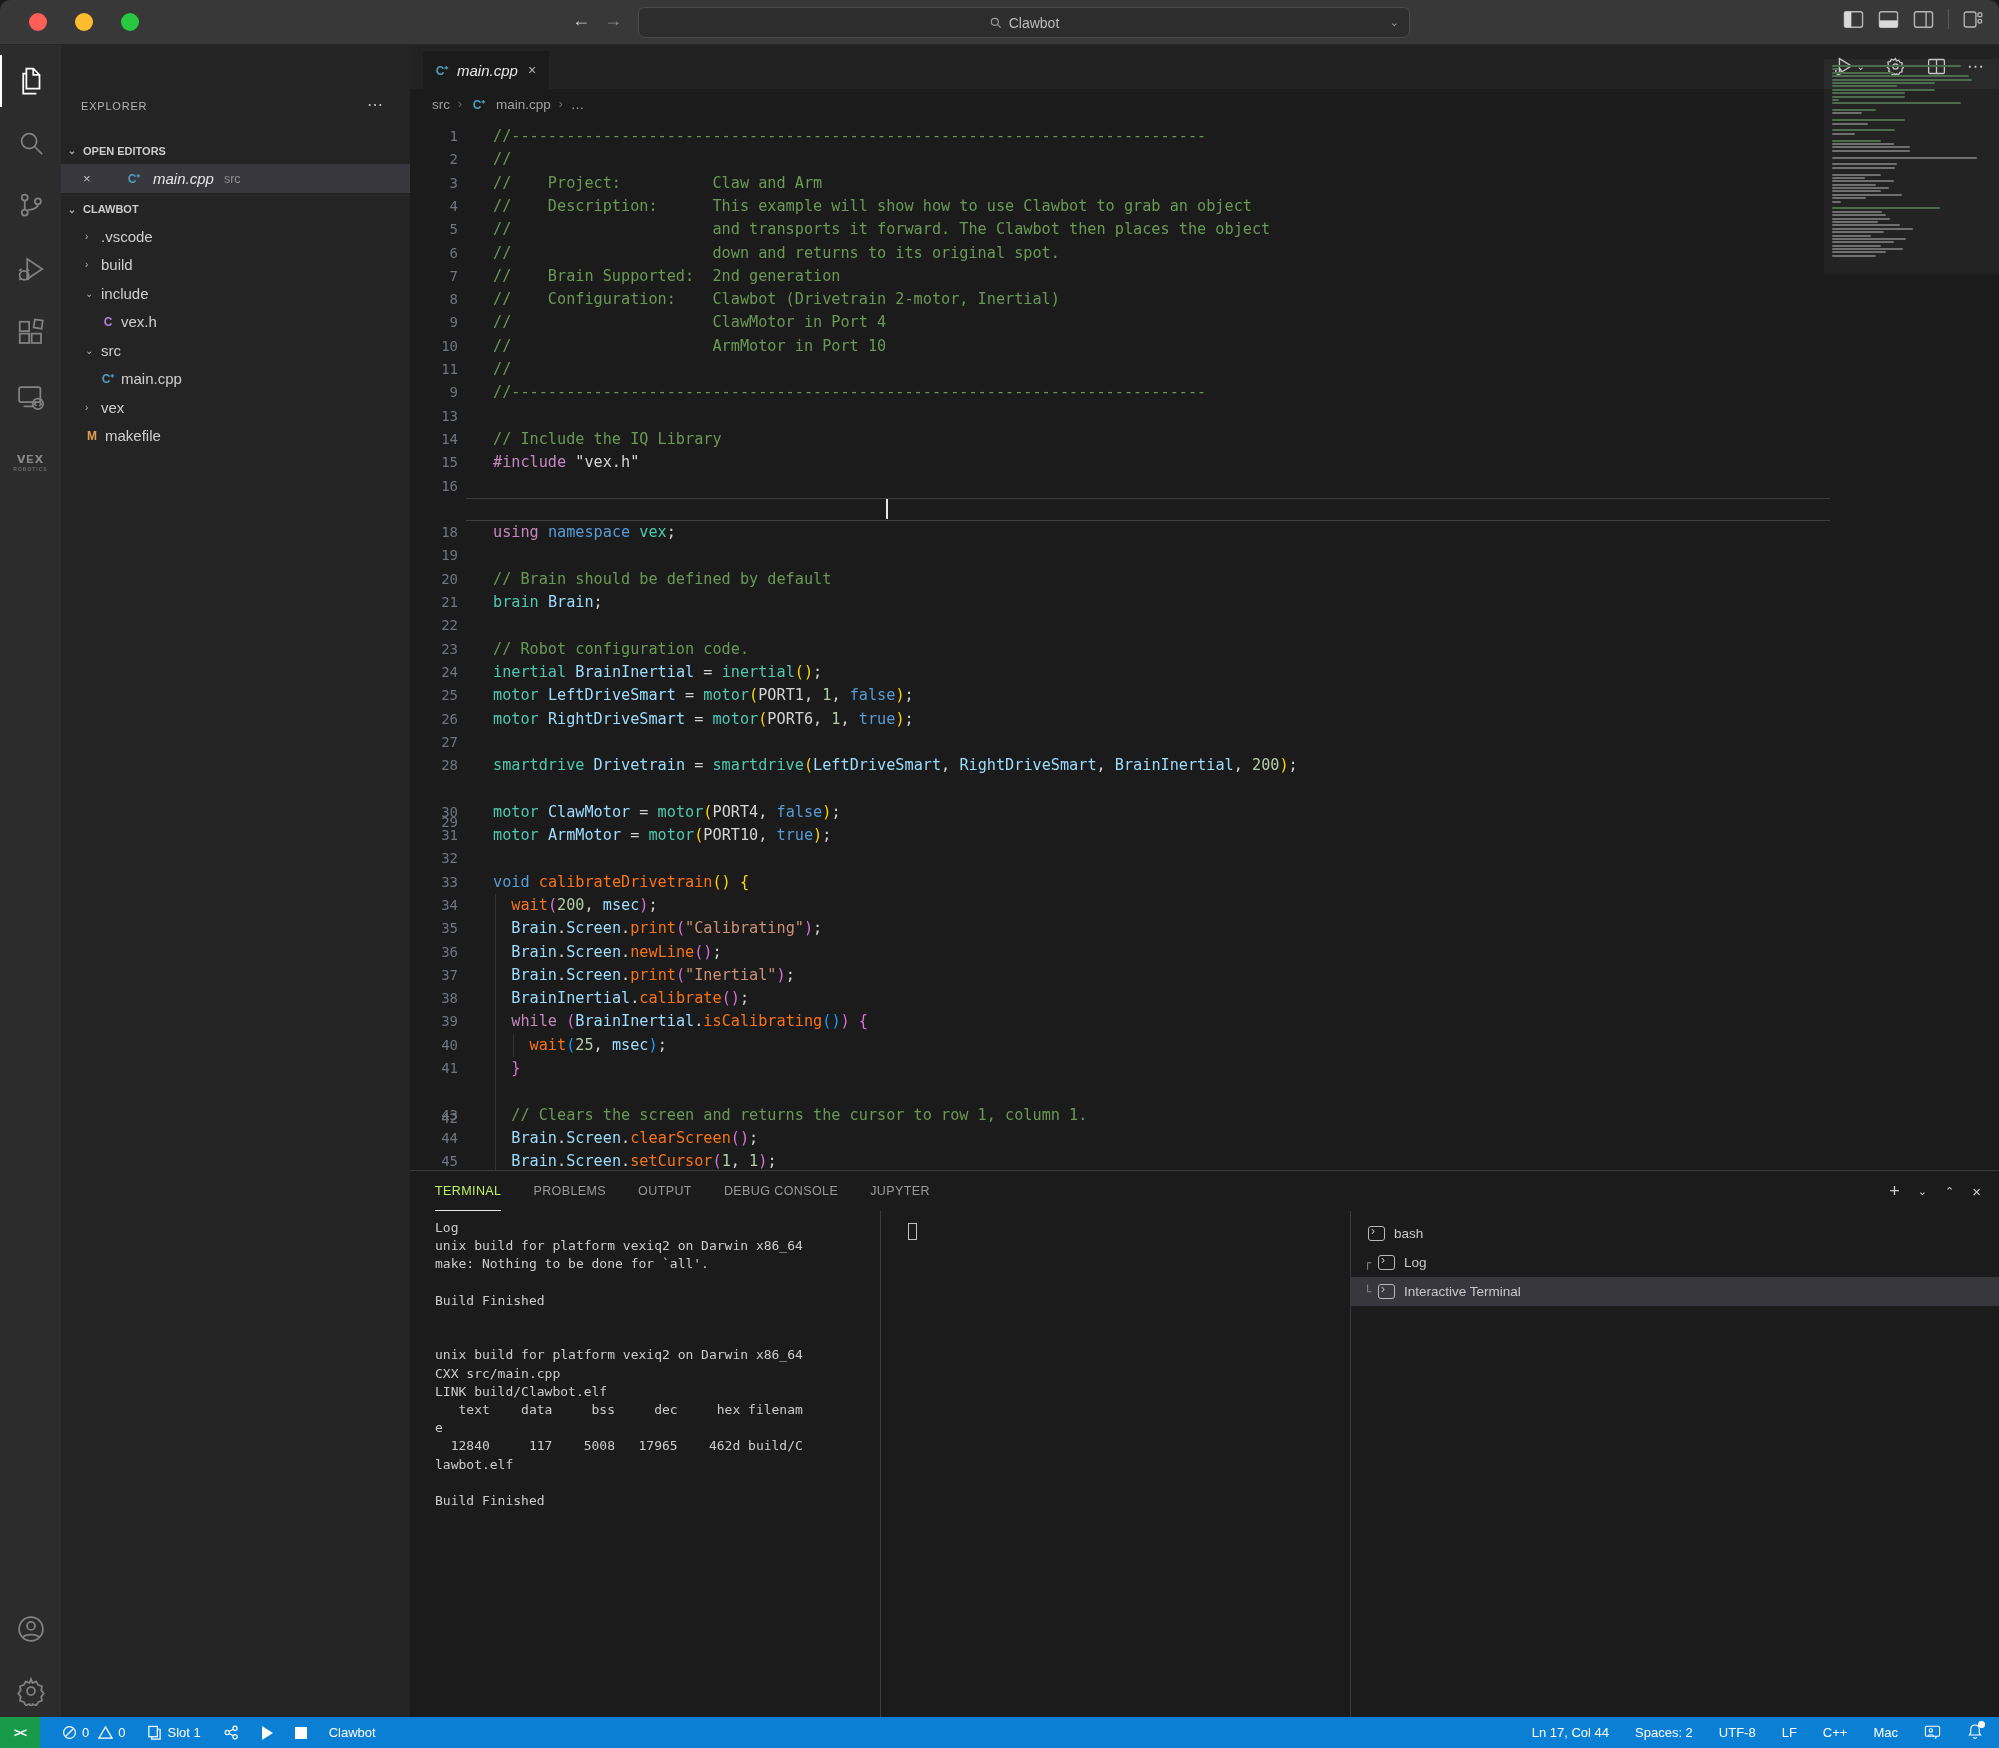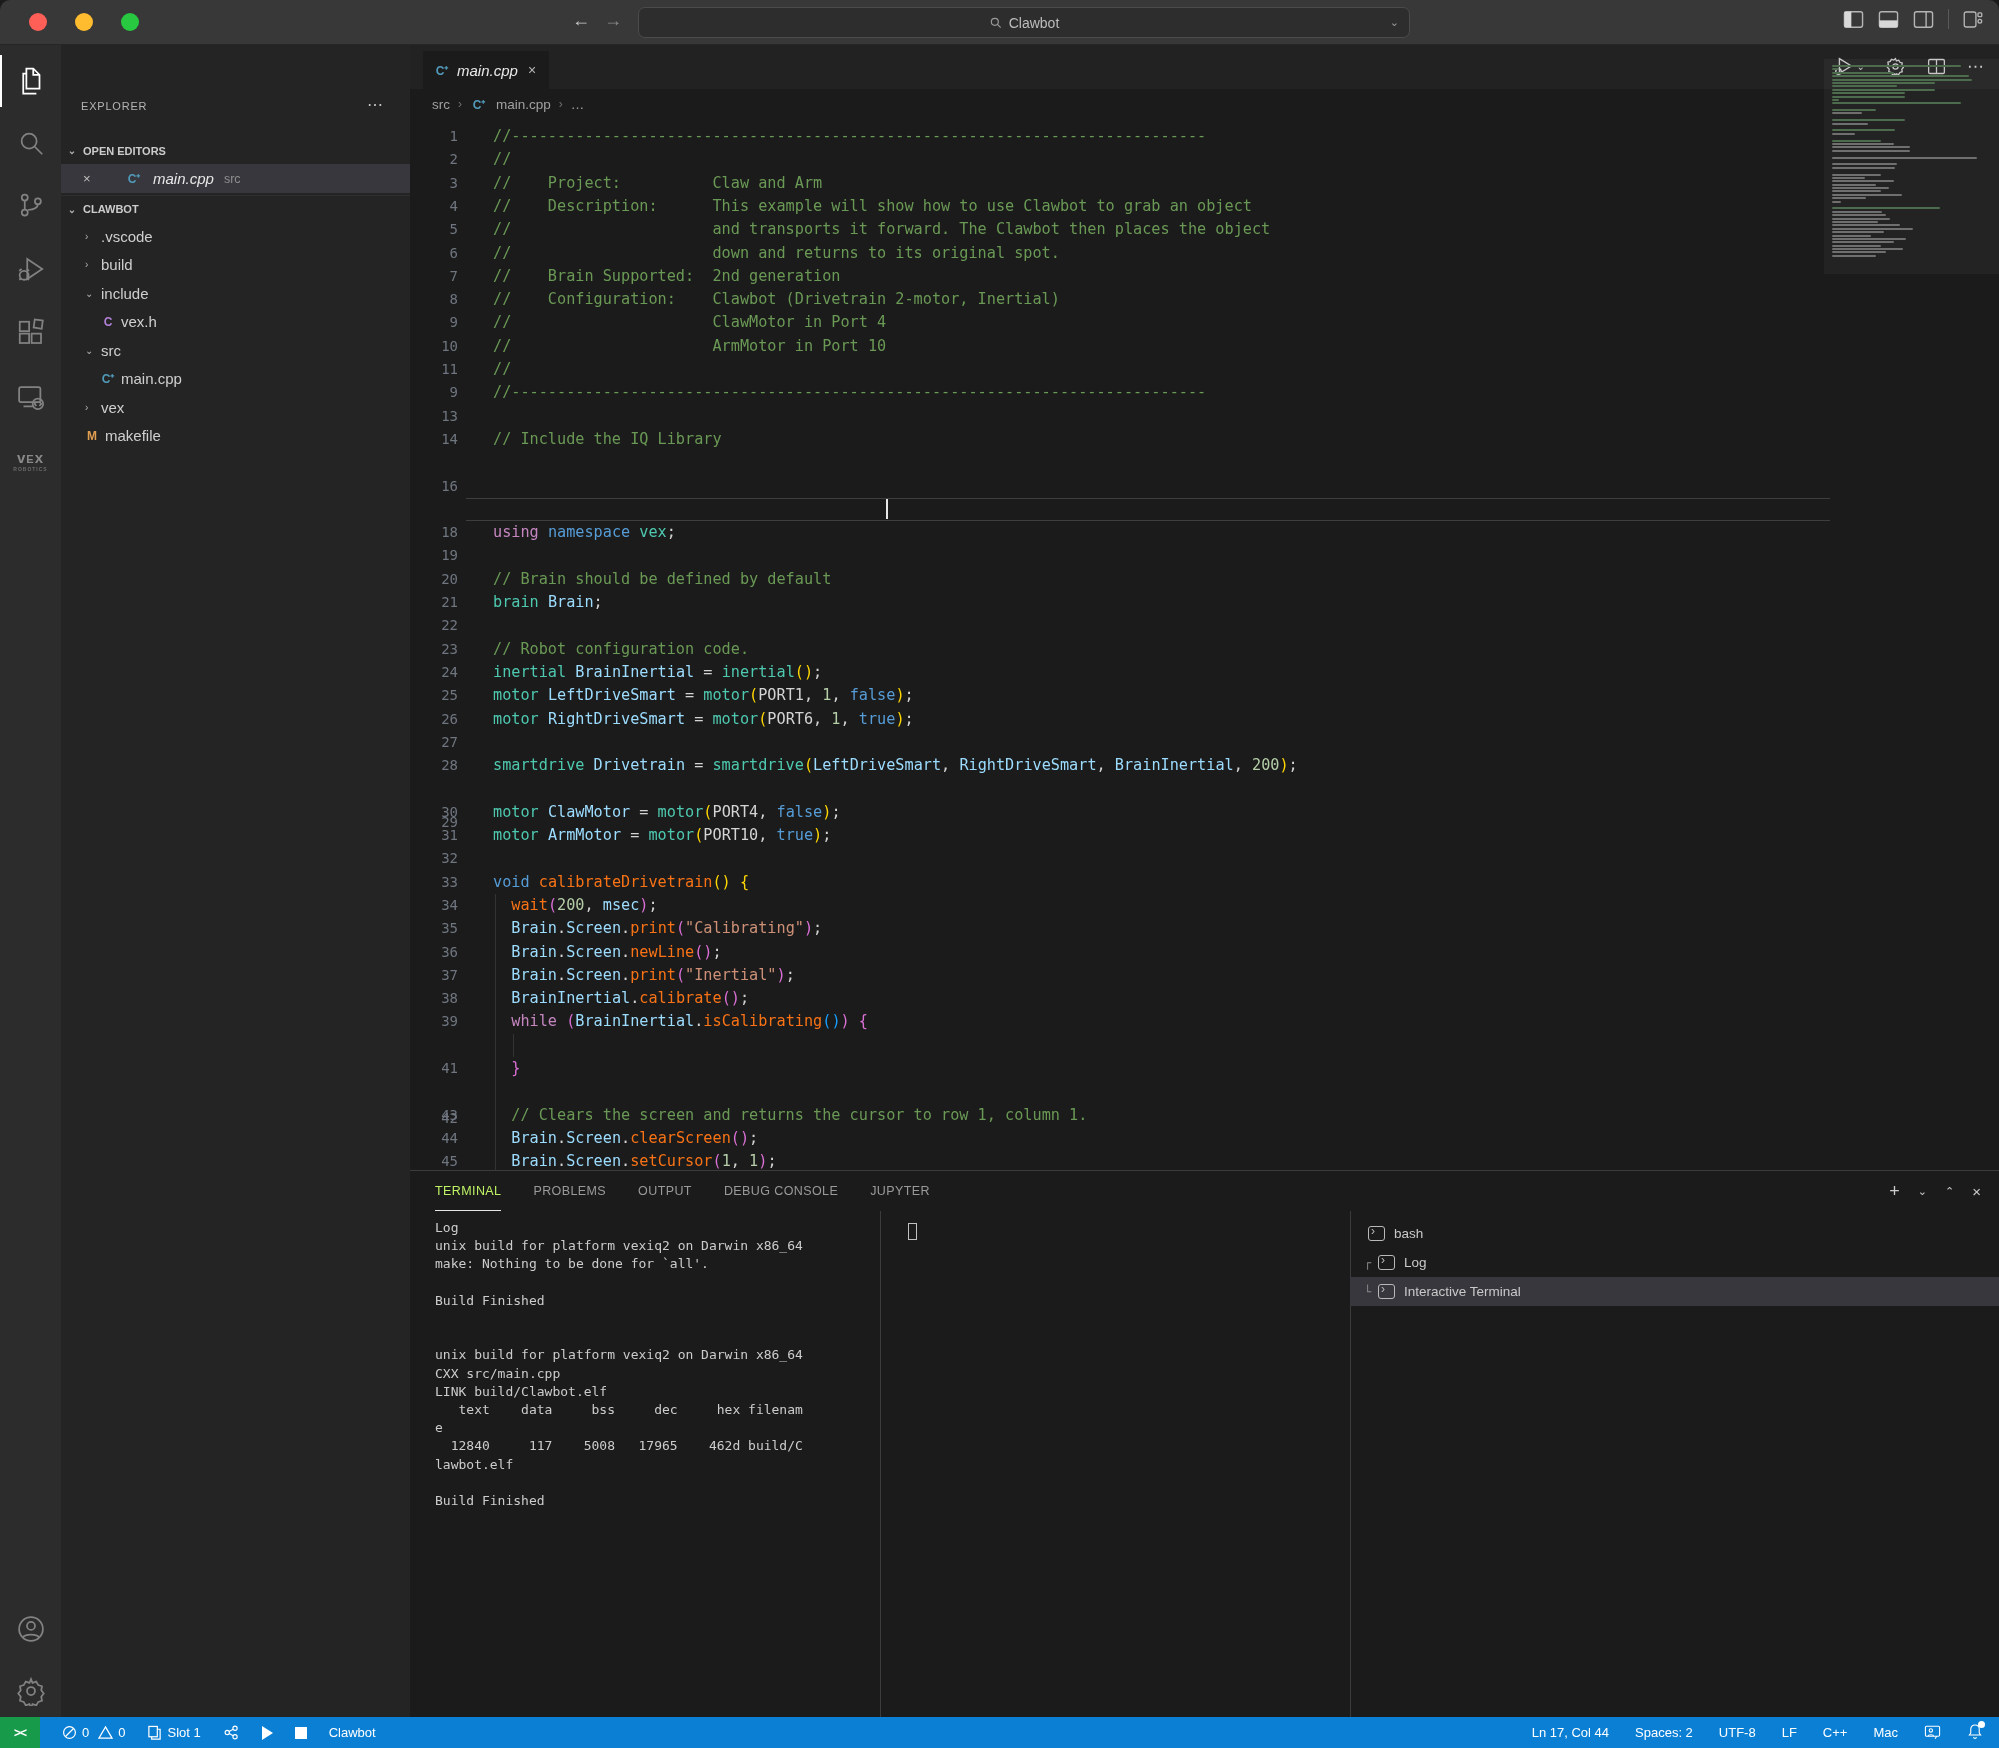--- a/index.html
+++ b/index.html
@@ -360,20 +360,24 @@
           <div class="codeline"><span class="tk-c">//----------------------------------------------------------------------------</span></div>
         </div>
         <div class="code-row" style="top: 283.6px;">
           <div class="gutter">13</div>
           <div class="codeline"></div>
         </div>
         <div class="code-row" style="top: 306.9px;">
           <div class="gutter">14</div>
           <div class="codeline"><span class="tk-c">// Include the IQ Library</span></div>
         </div>
+        <div class="code-row" style="top: 330.2px;">
+          <div class="gutter">15</div>
+          <div class="codeline"><span class="tk-k">#include</span><span class="tk-w"> "vex.h"</span></div>
+        </div>
         <div class="code-row" style="top: 353.5px;">
           <div class="gutter">16</div>
           <div class="codeline"></div>
         </div>
         <div id="cur-line-box" style="top: 376.8px;"></div>
         <div class="code-row" style="top: 400.1px;">
           <div class="gutter">18</div>
           <div class="codeline"><span class="tk-k">using</span><span class="tk-w"> </span><span class="tk-b">namespace</span><span class="tk-w"> </span><span class="tk-t">vex</span><span class="tk-w">;</span></div>
         </div>
         <div class="code-row" style="top: 423.4px;">
@@ -452,20 +456,24 @@
           <div class="gutter">37</div>
           <div class="codeline"><span class="tk-w">  </span><span class="tk-v">Brain</span><span class="tk-w">.</span><span class="tk-v">Screen</span><span class="tk-w">.</span><span class="tk-f">print</span><span class="tk-p2">(</span><span class="tk-s">"Inertial"</span><span class="tk-p2">)</span><span class="tk-w">;</span></div>
         </div>
         <div class="code-row" style="top: 866.1px;">
           <div class="gutter">38</div>
           <div class="codeline"><span class="tk-w">  </span><span class="tk-v">BrainInertial</span><span class="tk-w">.</span><span class="tk-f">calibrate</span><span class="tk-p2">()</span><span class="tk-w">;</span></div>
         </div>
         <div class="code-row" style="top: 889.4px;">
           <div class="gutter">39</div>
           <div class="codeline"><span class="tk-w">  </span><span class="tk-k">while</span><span class="tk-w"> </span><span class="tk-p2">(</span><span class="tk-v">BrainInertial</span><span class="tk-w">.</span><span class="tk-f">isCalibrating</span><span class="tk-p3">()</span><span class="tk-p2">)</span><span class="tk-w"> </span><span class="tk-p2">{</span></div>
+        </div>
+        <div class="code-row" style="top: 912.7px;">
+          <div class="gutter">40</div>
+          <div class="codeline"><span class="tk-w">    </span><span class="tk-f">wait</span><span class="tk-p3">(</span><span class="tk-n">25</span><span class="tk-w">, </span><span class="tk-v">msec</span><span class="tk-p3">)</span><span class="tk-w">;</span></div>
         </div>
         <div class="code-row" style="top: 936px;">
           <div class="gutter">41</div>
           <div class="codeline"><span class="tk-w">  </span><span class="tk-p2">}</span></div>
         </div>
         <div class="code-row" style="top: 959.3px; margin-top: 27px;">
           <div class="gutter">42</div>
           <div class="codeline"></div>
         </div>
         <div class="code-row" style="top: 982.6px;">

